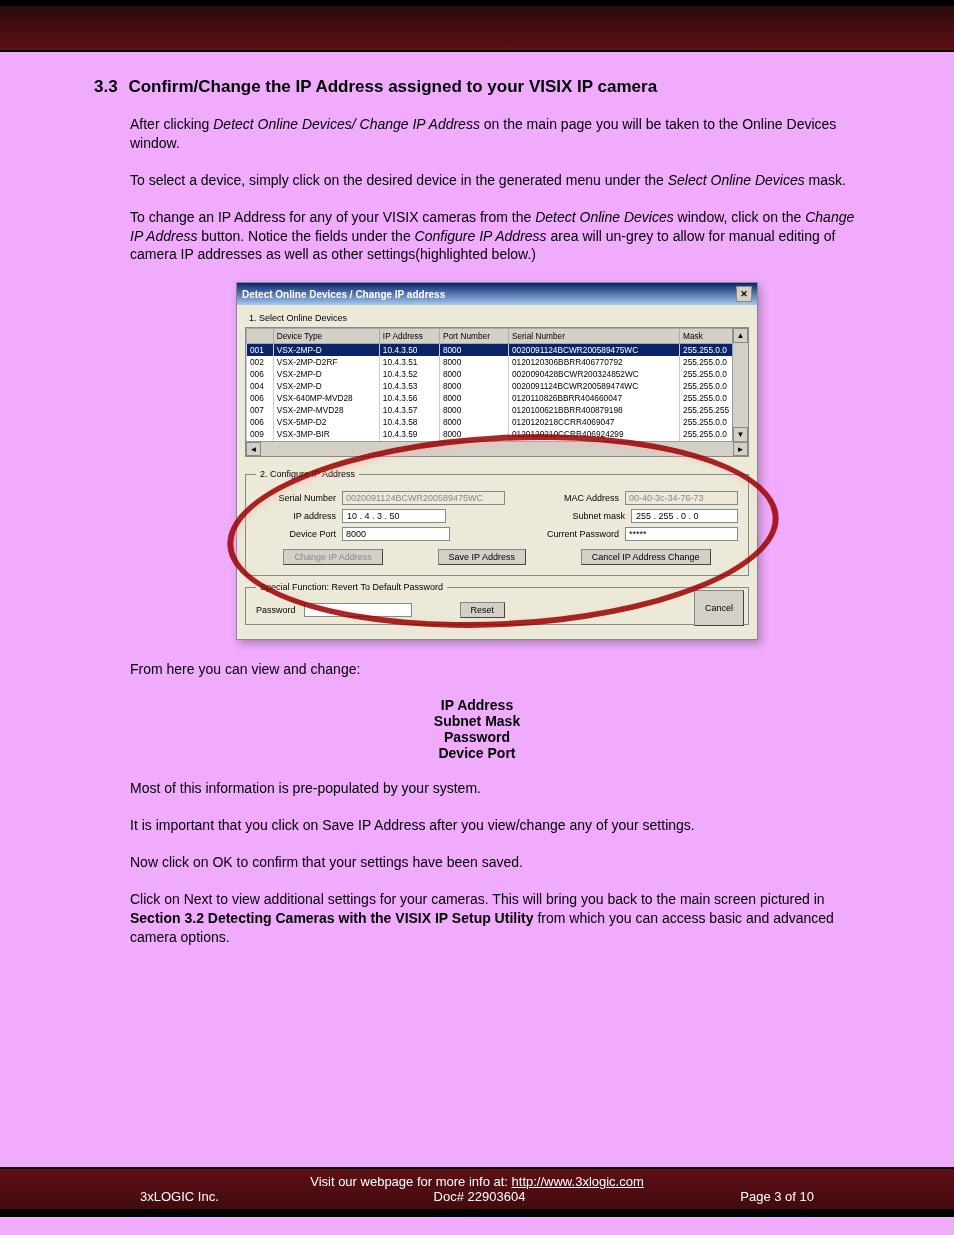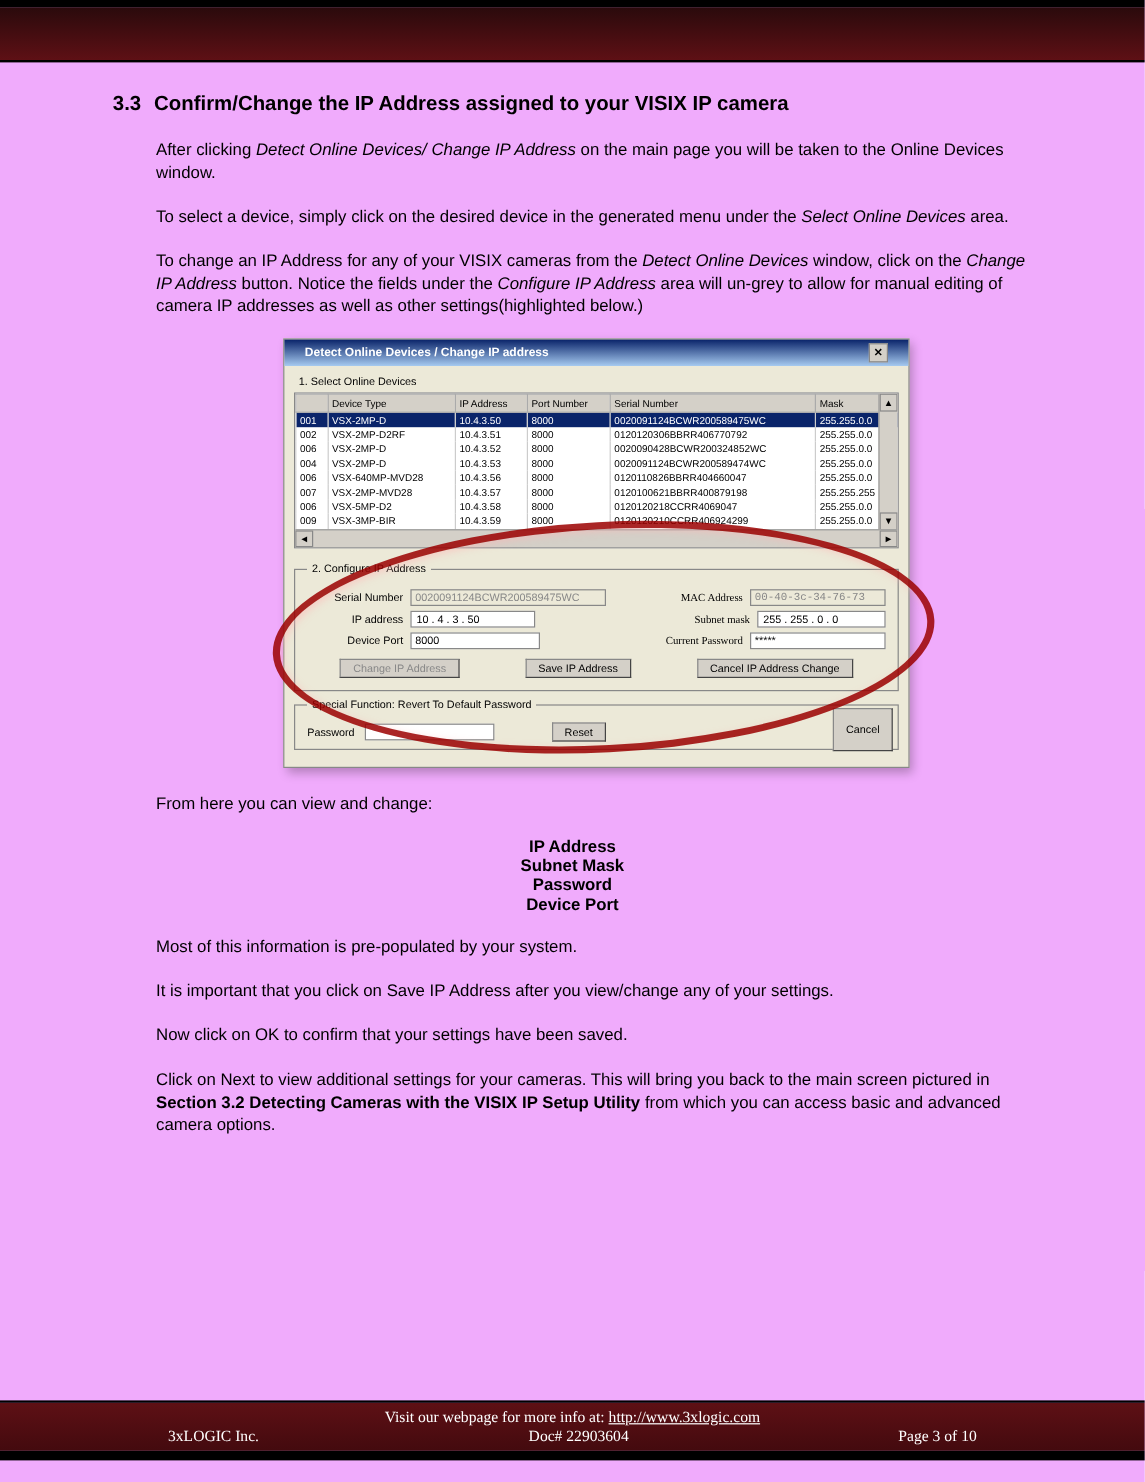--- a/index.html
+++ b/index.html
@@ -6,72 +6,72 @@
 .page { width:954px; min-height:1235px; margin:0 auto; position:relative; background:#f0abfc; }
 .topband { height:44px; background:linear-gradient(#2a0a0c,#5e1015); border-bottom:2px solid #000; border-top:6px solid #000; }
 .content { padding:25px 90px 10px 130px; }
 h2.section { font-size:17px; font-weight:bold; margin:0 0 18px -36px; }
 .section-num { display:inline-block; margin-right:6px; }
 .para { margin:0 0 18px 0; line-height:1.35; }
 .italic { font-style:italic; }
 .center-list { text-align:center; margin-left:-40px; }
 .center-list .row { font-weight:bold; }
 .screenshot { width:520px; margin:10px auto 20px auto; border:1px solid #888; background:#ece9d8; box-shadow:3px 4px 8px rgba(0,0,0,0.25); position:relative; }
-.titlebar { background:linear-gradient(#0a246a,#a6caf0); color:#fff; font-weight:bold; font-size:10px; padding:3px 17px; display:flex; justify-content:space-between; align-items:center;text-align:right; }
+.titlebar { background:linear-gradient(#0a246a,#a6caf0); color:#fff; font-weight:bold; font-size:10px; padding:3px 5px; display:flex; justify-content:space-between; align-items:center;text-align:right; }
 .titlebar .close { background:#d4d0c8; color:#000; width:14px; height:14px; display:flex; align-items:center; justify-content:center; border:1px solid #888; font-size:9px; font-weight:bold; }
 .win-body { padding:6px 8px 8px 8px; font-size:9px; color:#000; position:relative; }
 .label1 { font-size:9px; margin:2px 0 4px 4px; }
 table.devtable { width:100%; border-collapse:collapse; font-size:8.3px; }
 table.devtable th { background:#d4d0c8; border:1px solid #aaa; padding:2px 3px; text-align:left; font-weight:normal; }
 table.devtable td { border-left:1px solid #ccc; border-right:1px solid #ccc; padding:1px 3px; white-space:nowrap; }
 table.devtable tr.sel td { background:#0a246a; color:#fff; }
 .table-wrap { background:#fff; border:1px solid #888; height:128px; overflow:hidden; position:relative; }
 .scroll-ctrl { position:absolute; right:0; top:0; width:15px; height:100%; background:#d4d0c8; border-left:1px solid #999; }
 .scroll-ctrl .btn { width:13px; height:13px; border:1px solid #888; background:#d4d0c8; display:flex; align-items:center; justify-content:center; font-size:8px; }
 .scroll-ctrl .btn.up { position:absolute; top:0; }
 .scroll-ctrl .btn.dn { position:absolute; bottom:14px; }
 .hscroll { position:absolute; left:0; bottom:0; height:14px; width:100%; background:#d4d0c8; border-top:1px solid #999; display:flex; justify-content:space-between; }
 .hscroll .btn { width:13px; height:12px; border:1px solid #888; background:#d4d0c8; font-size:8px; display:flex; align-items:center; justify-content:center; }
 fieldset.cfg { border:1px solid #888; margin:12px 0 6px 0; padding:8px 10px 10px 10px; font-size:9px; position:relative; }
 fieldset.cfg legend { font-size:9px; padding:0 4px; }
 .cfg-row { display:flex; align-items:center; margin:4px 0; }
 .cfg-row label { width:80px; text-align:right; margin-right:6px; }
-.cfg-row .rlabel { width:90px; text-align:right; margin-right:6px; margin-left:auto;font-family:Liberation Serif, serif; }
+.cfg-row .rlabel { width:90px; text-align:right; margin-right:6px; margin-left:auto; }
 .cfg-row input { font-size:9px; padding:1px 3px; border:1px solid #888; background:#fff; font-family:inherit; }
 .cfg-row input[disabled] { background:#ece9d8; color:#888; }
 .ipfield { background:#fff; border:1px solid #888; padding:1px 4px; display:inline-flex; gap:2px; font-size:9px; }
 .btn-row { display:flex; justify-content:space-around; margin-top:8px; }
 .btn-row button, .sp-row button { font-size:9px; padding:2px 10px; background:#d4d0c8; border:1px solid #888; border-right-color:#444; border-bottom-color:#444; cursor:pointer; }
 .btn-row button[disabled] { color:#888; }
 .sp-row { display:flex; align-items:center; gap:8px; margin-top:4px; }
 .sp-row input { font-size:9px; padding:1px 3px; border:1px solid #888; width:100px; }
 .cancel-side { position:absolute; right:0; bottom:-2px; }
 .redcircle { position:absolute; border:6px solid rgba(155,0,0,0.85); border-radius:50%; pointer-events:none; box-shadow:inset 2px 2px 6px rgba(255,180,180,0.5); }
 .footer { position:absolute; bottom:18px; left:0; width:100%; }
-.footband { height:40px; background:linear-gradient(#5e1015,#430a0e); border-top:2px solid #000; border-bottom:8px solid #000; color:#fff; font-size:13px; font-family: Liberation Serif, serif; display:flex; flex-direction:column; align-items:center; justify-content:center; }
+.footband { height:40px; background:linear-gradient(#5e1015,#430a0e); border-top:2px solid #000; border-bottom:8px solid #000; color:#fff; font-size:13px; font-family: Liberation Sans, sans-serif; display:flex; flex-direction:column; align-items:center; justify-content:center; }
 .footband a { color:#fff; text-decoration:underline; }
 .footrow { display:flex; width:100%; padding:0 140px; box-sizing:border-box; justify-content:space-between; }
 </style>
 </head>
 <body>
 
 <div class="page">
   <div class="topband"></div>
 
   <div class="content">
     <h2 class="section">
       <span class="section-num">3.3</span>
       <span>Confirm/Change the IP Address assigned to your VISIX IP camera</span>
     </h2>
 
     <p class="para">
       <span>After clicking </span><span class="italic">Detect Online Devices/ Change IP Address</span><span> on the main page you will be taken to the Online Devices window.</span>
     </p>
     <p class="para">
-      <span>To select a device, simply click on the desired device in the generated menu under the </span><span class="italic">Select Online Devices</span><span> area.</span>
+      <span>To select a device, simply click on the desired device in the generated menu under the </span><span class="italic">Select Online Devices</span><span> mask.</span>
     </p>
     <p class="para">
       <span>To change an IP Address for any of your VISIX cameras from the </span><span class="italic">Detect Online Devices</span><span> window, click on the </span><span class="italic">Change IP Address</span><span> button. Notice the fields under the </span><span class="italic">Configure IP Address</span><span> area will un-grey to allow for manual editing of camera IP addresses as well as other settings(highlighted below.)</span>
     </p>
 
     <div class="screenshot">
       <div class="titlebar">
         <span>Detect Online Devices / Change IP address</span>
         <span class="close">✕</span>
       </div>
@@ -173,21 +173,21 @@
             <div class="btn">►</div>
           </div>
         </div>
 
         <fieldset class="cfg">
           <legend>2. Configure IP Address</legend>
           <div class="cfg-row">
             <label>Serial Number</label>
             <input disabled="" style="width: 155px;" value="0020091124BCWR200589475WC">
             <label class="rlabel">MAC Address</label>
-            <input disabled="" style="width: 105px; font-family: Liberation Mono, monospace;" value="00-40-3c-34-76-73">
+            <input disabled="" style="width: 105px;" value="00-40-3c-34-76-73">
           </div>
           <div class="cfg-row">
             <label>IP address</label>
             <span class="ipfield" style="width:94px">10  .  4  .  3  . 50</span>
             <label class="rlabel">Subnet mask</label>
             <span class="ipfield" style="width:97px">255  . 255  .  0  .  0</span>
           </div>
           <div class="cfg-row">
             <label>Device Port</label>
             <input style="width: 100px;" value="8000">

